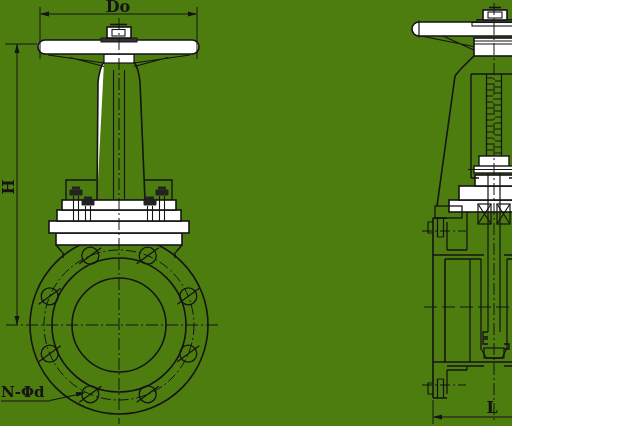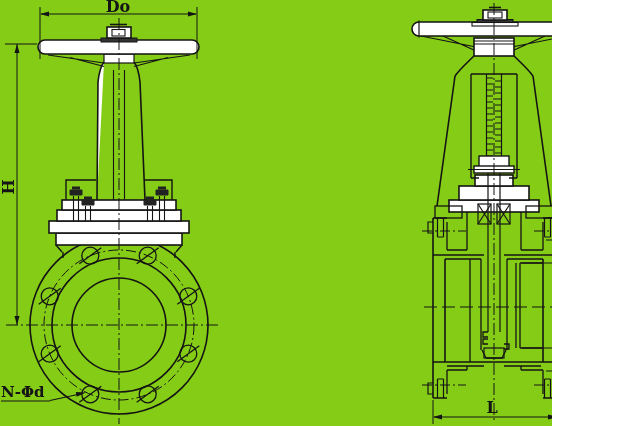--- a/index.html
+++ b/index.html
@@ -1,16 +1,16 @@
 <!DOCTYPE html>
 <html><head>
 <meta charset="utf-8">
 <style>
   html,body{margin:0;padding:0;background:#fff;}
-  .canvas{position:relative;width:552px;height:426px;background:#84cc16;overflow:hidden;
+  .canvas{position:relative;width:512px;height:426px;background:#4d7c0f;overflow:hidden;
           font-family:"DejaVu Serif","Liberation Serif",serif;}
   svg{display:block;}
   svg text{font-family:"DejaVu Serif","Liberation Serif",serif;fill:#141414;font-weight:600;}
   .lbl{font-size:16px;}
   .lbl-sm{font-size:15px;}
 </style>
 </head>
 <body>
 
 <div class="canvas">

